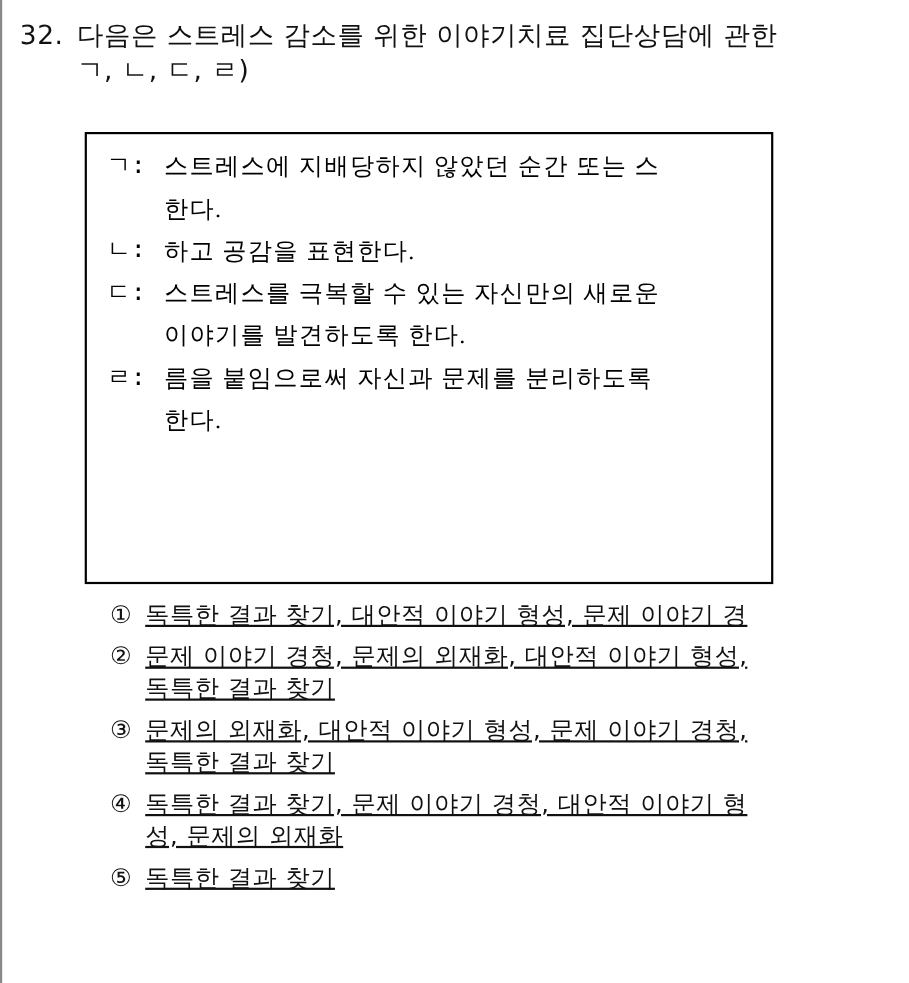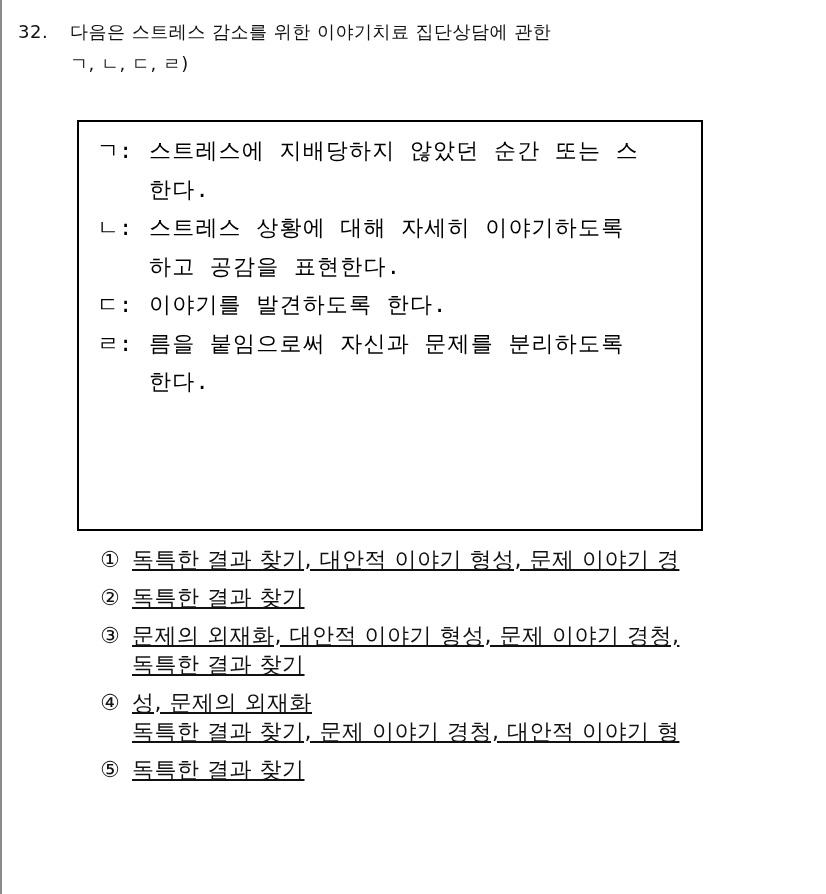--- a/index.html
+++ b/index.html
@@ -21,21 +21,21 @@
       top: 0;
       width: 2px;
       height: 894px;
       background: #8a8a8a;
     }
     .question {
       position: absolute;
       left: 18px;
       top: 16px;
       width: 800px;
-      font-size: 18px;
+      font-size: 24px;
       line-height: 32px;
       letter-spacing: 0.5px;
     }
     .q-line {
       white-space: nowrap;
     }
     .q-num {
       display: inline-block;
       width: 52px;
     }
@@ -64,20 +64,21 @@
     .item-row {
       display: flex;
     }
     .item-label {
       width: 52px;
       flex: 0 0 52px;
       white-space: nowrap;
     }
     .item-lines {
       flex: 1;
+      font-family: Liberation Serif, serif;
     }
     .item-line {
       white-space: nowrap;
       letter-spacing: 1.2px;
     }
     .options {
       position: absolute;
       left: 100px;
       top: 545px;
       width: 700px;
@@ -117,27 +118,27 @@
     <div class="item-row">
       <div class="item-label">ㄱ:</div>
       <div class="item-lines">
         <div class="item-line">스트레스에 지배당하지 않았던 순간 또는 스</div>
         <div class="item-line">한다.</div>
       </div>
     </div>
     <div class="item-row">
       <div class="item-label">ㄴ:</div>
       <div class="item-lines">
-        <div class="item-line">스트레스 상황에 대해 자세히 이야기하도록</div>
         <div class="item-line">하고 공감을 표현한다.</div>
       </div>
     </div>
     <div class="item-row">
       <div class="item-label">ㄷ:</div>
       <div class="item-lines">
+        <div class="item-line">스트레스를 극복할 수 있는 자신만의 새로운</div>
         <div class="item-line">이야기를 발견하도록 한다.</div>
       </div>
     </div>
     <div class="item-row">
       <div class="item-label">ㄹ:</div>
       <div class="item-lines">
         <div class="item-line">름을 붙임으로써 자신과 문제를 분리하도록</div>
         <div class="item-line">한다.</div>
       </div>
     </div>
@@ -147,35 +148,36 @@
 <div class="options">
   <div class="option">
     <div class="opt-num">①</div>
     <div class="opt-text">
       <div class="opt-line">독특한 결과 찾기, 대안적 이야기 형성, 문제 이야기 경</div>
     </div>
   </div>
   <div class="option">
     <div class="opt-num">②</div>
     <div class="opt-text">
+      <div class="opt-line">문제 이야기 경청, 문제의 외재화, 대안적 이야기 형성,</div>
       <div class="opt-line">독특한 결과 찾기</div>
     </div>
   </div>
   <div class="option">
     <div class="opt-num">③</div>
     <div class="opt-text">
       <div class="opt-line">문제의 외재화, 대안적 이야기 형성, 문제 이야기 경청,</div>
       <div class="opt-line">독특한 결과 찾기</div>
     </div>
   </div>
   <div class="option">
     <div class="opt-num">④</div>
     <div class="opt-text">
+      <div class="opt-line">독특한 결과 찾기, 문제 이야기 경청, 대안적 이야기 형</div>
       <div class="opt-line">성, 문제의 외재화</div>
-      <div class="opt-line">독특한 결과 찾기, 문제 이야기 경청, 대안적 이야기 형</div>
     </div>
   </div>
   <div class="option">
     <div class="opt-num">⑤</div>
     <div class="opt-text">
       <div class="opt-line">독특한 결과 찾기</div>
     </div>
   </div>
 </div>
 

